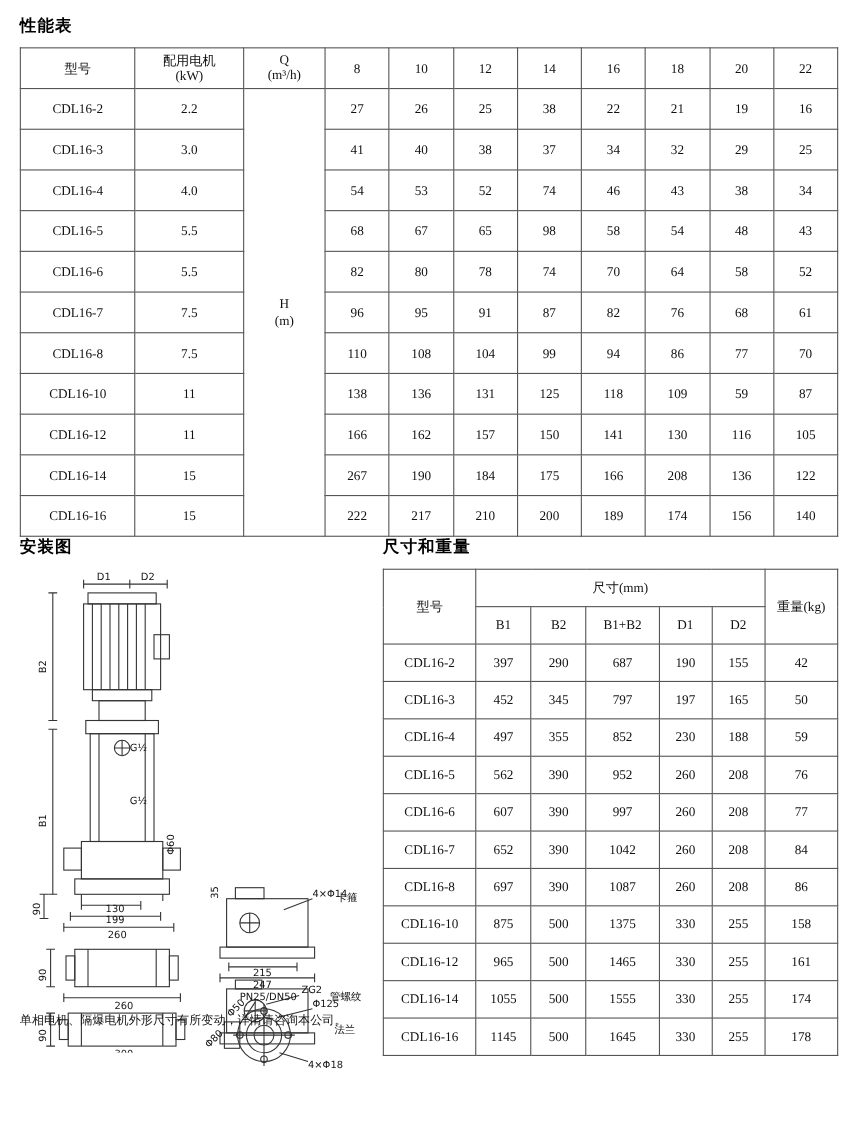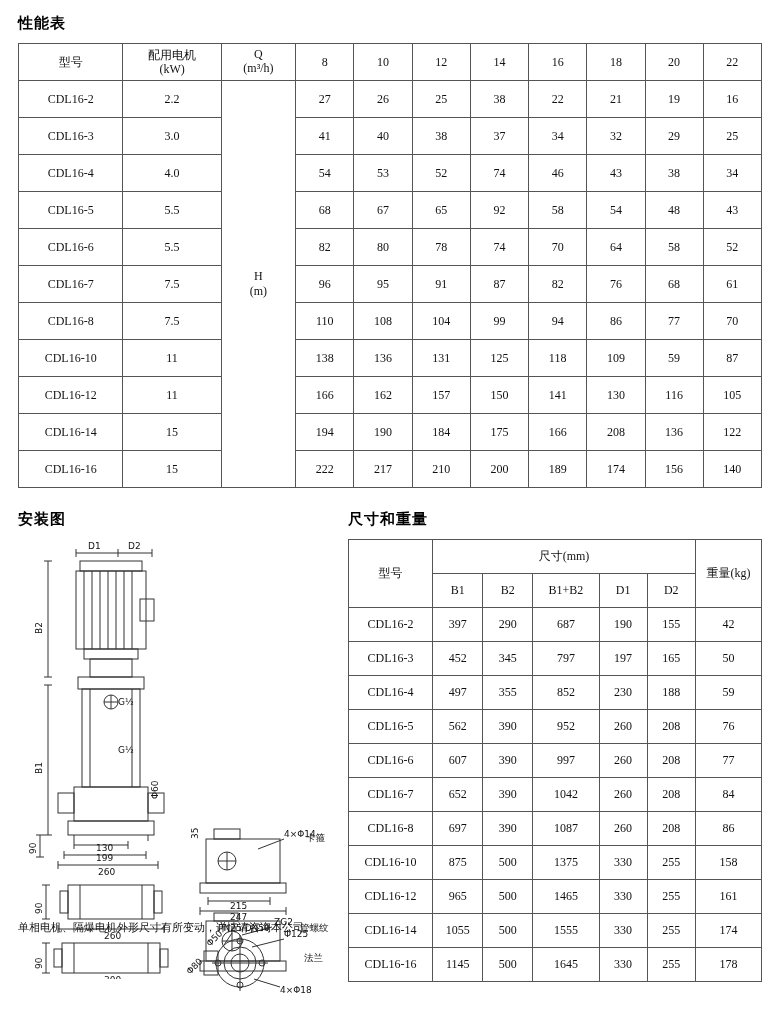--- a/index.html
+++ b/index.html
@@ -61,21 +61,20 @@
   }
   .h-cell {
     font-size: 13px;
     line-height: 1.25;
   }
   .two-line { line-height: 1.2; }
 
   
   .lower {
     display: flex;
-    margin-top: 22px;
     gap: 12px;
   }
   .col-left {
     width: 318px;
     flex: 0 0 318px;
   }
   .col-right {
     flex: 1 1 auto;
   }
 
@@ -198,21 +197,21 @@
           <td>43</td>
           <td>38</td>
           <td>34</td>
         </tr>
         <tr>
           <td>CDL16-5</td>
           <td>5.5</td>
           <td>68</td>
           <td>67</td>
           <td>65</td>
-          <td>92</td>
+          <td>98</td>
           <td>58</td>
           <td>54</td>
           <td>48</td>
           <td>43</td>
         </tr>
         <tr>
           <td>CDL16-6</td>
           <td>5.5</td>
           <td>82</td>
           <td>80</td>
@@ -267,21 +266,21 @@
           <td>157</td>
           <td>150</td>
           <td>141</td>
           <td>130</td>
           <td>116</td>
           <td>105</td>
         </tr>
         <tr>
           <td>CDL16-14</td>
           <td>15</td>
-          <td>194</td>
+          <td>267</td>
           <td>190</td>
           <td>184</td>
           <td>175</td>
           <td>166</td>
           <td>208</td>
           <td>136</td>
           <td>122</td>
         </tr>
         <tr>
           <td>CDL16-16</td>

